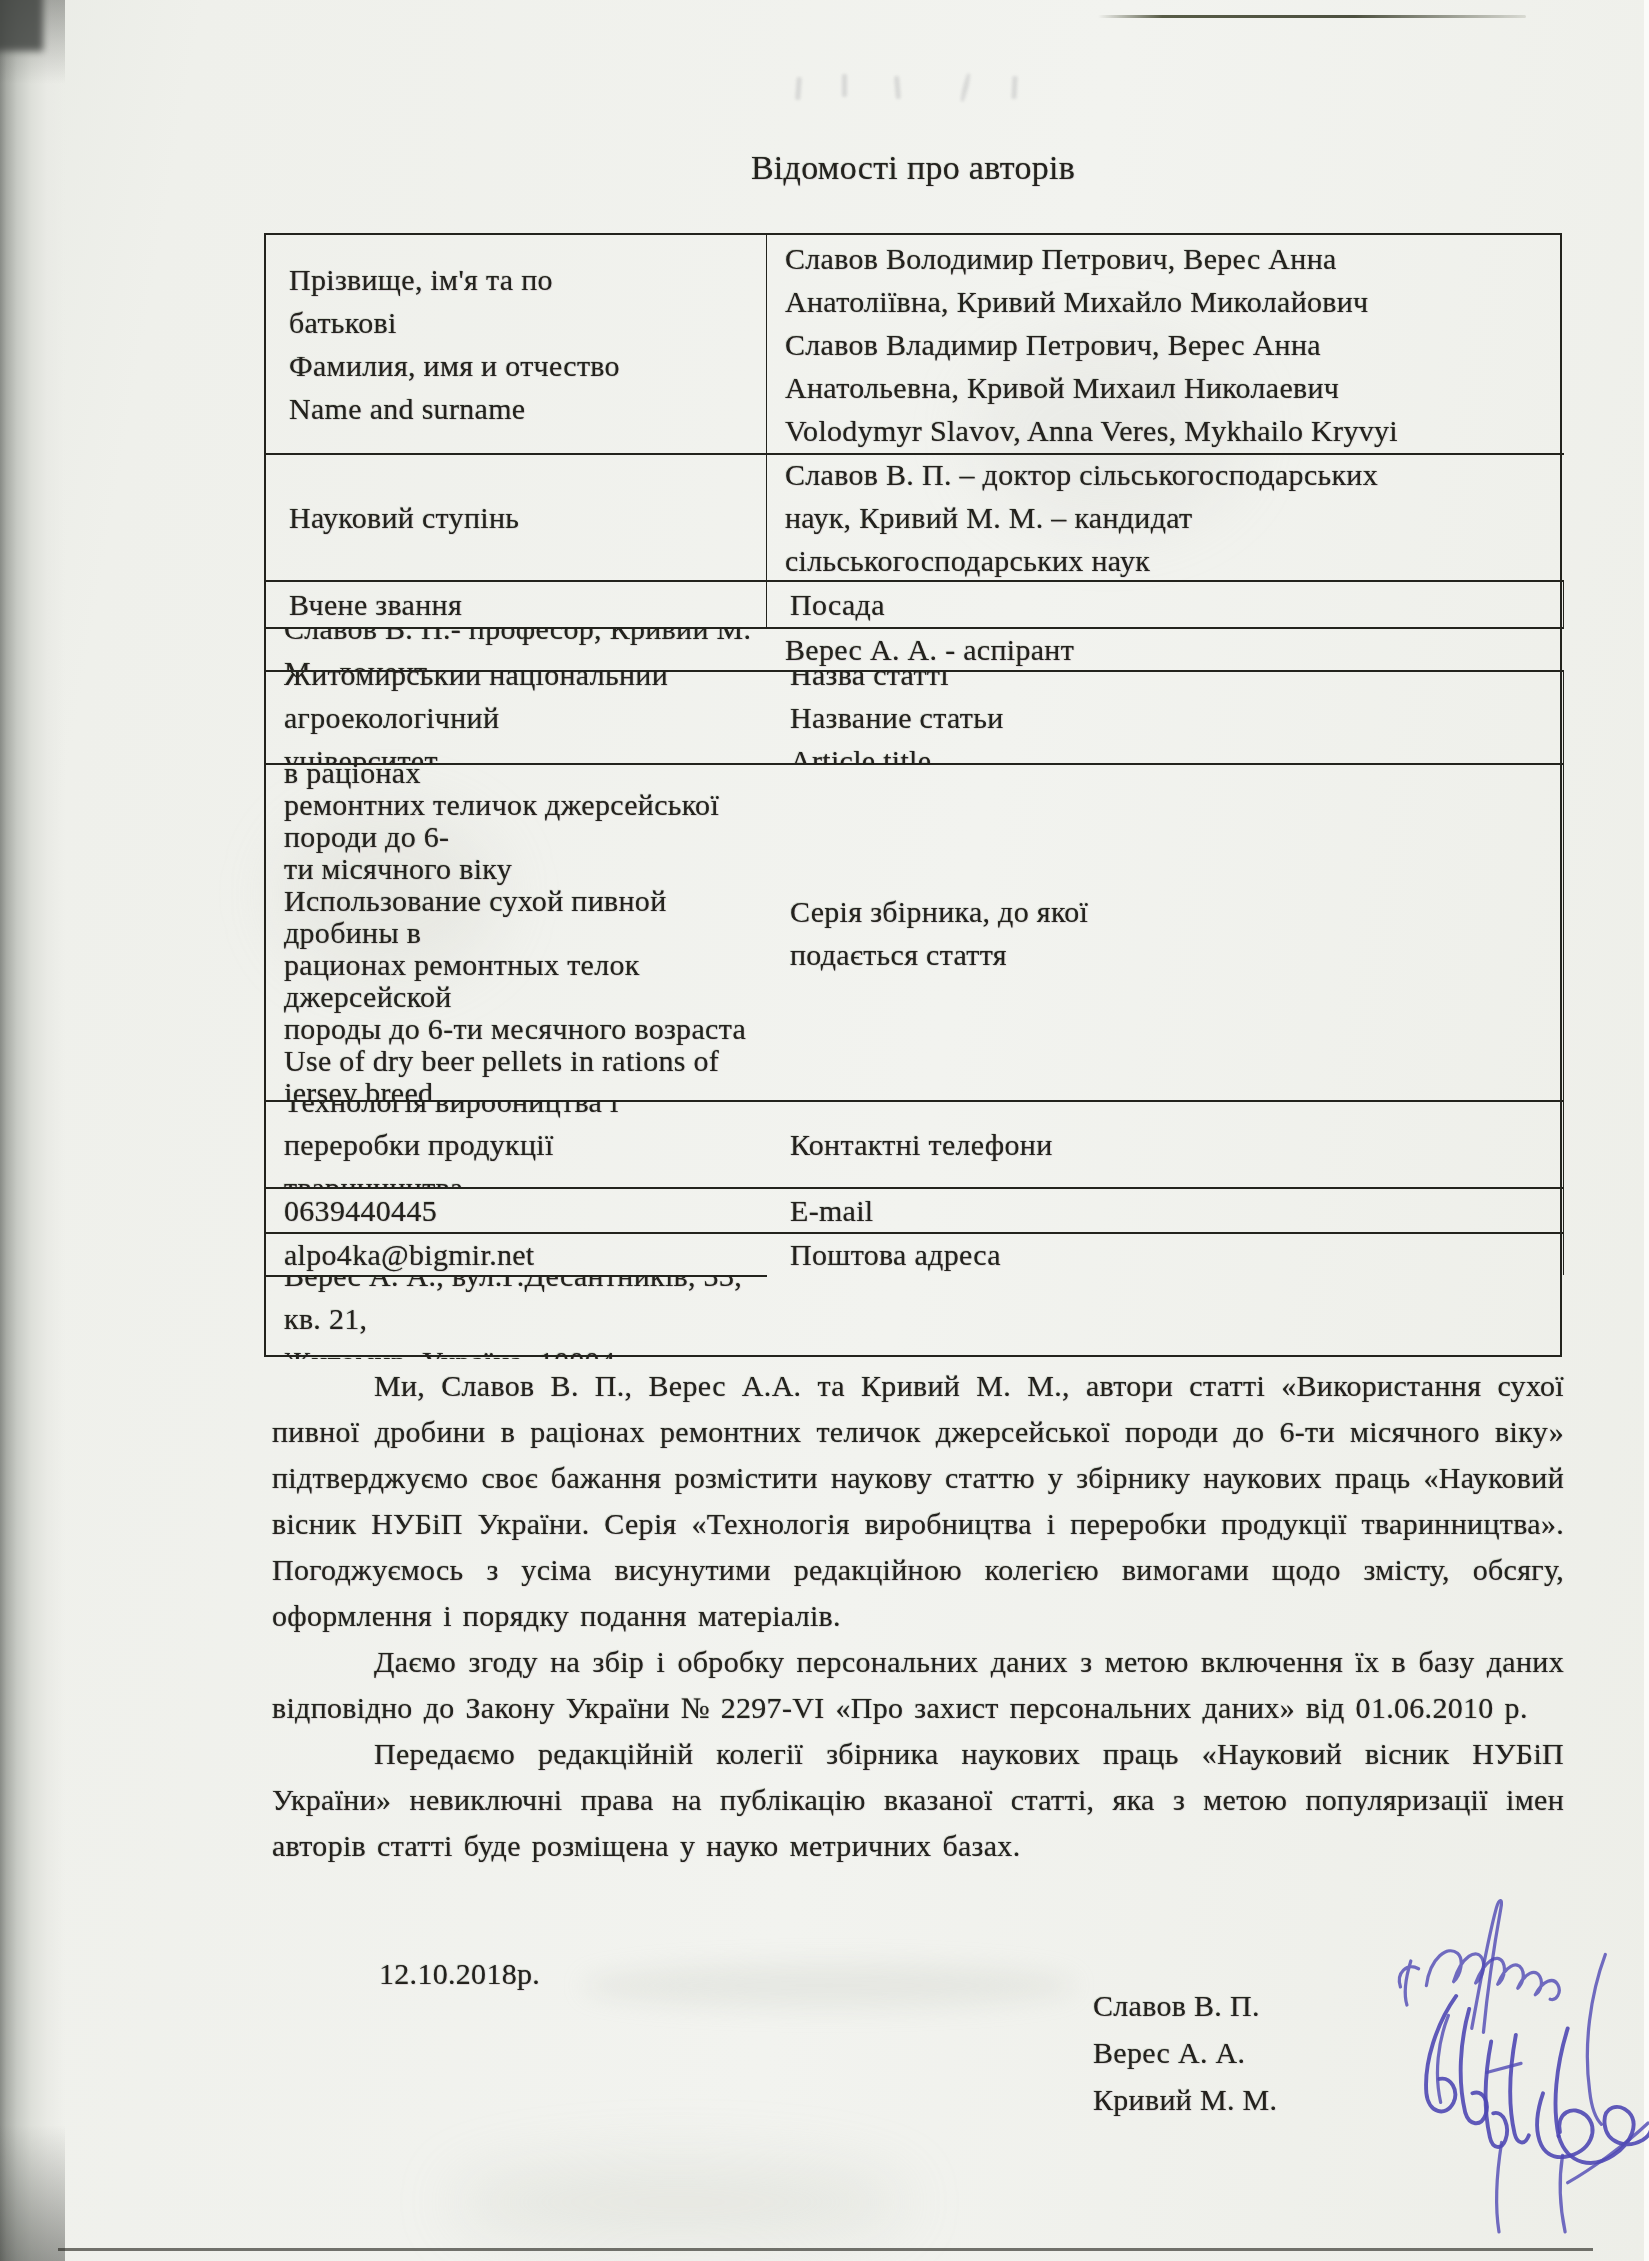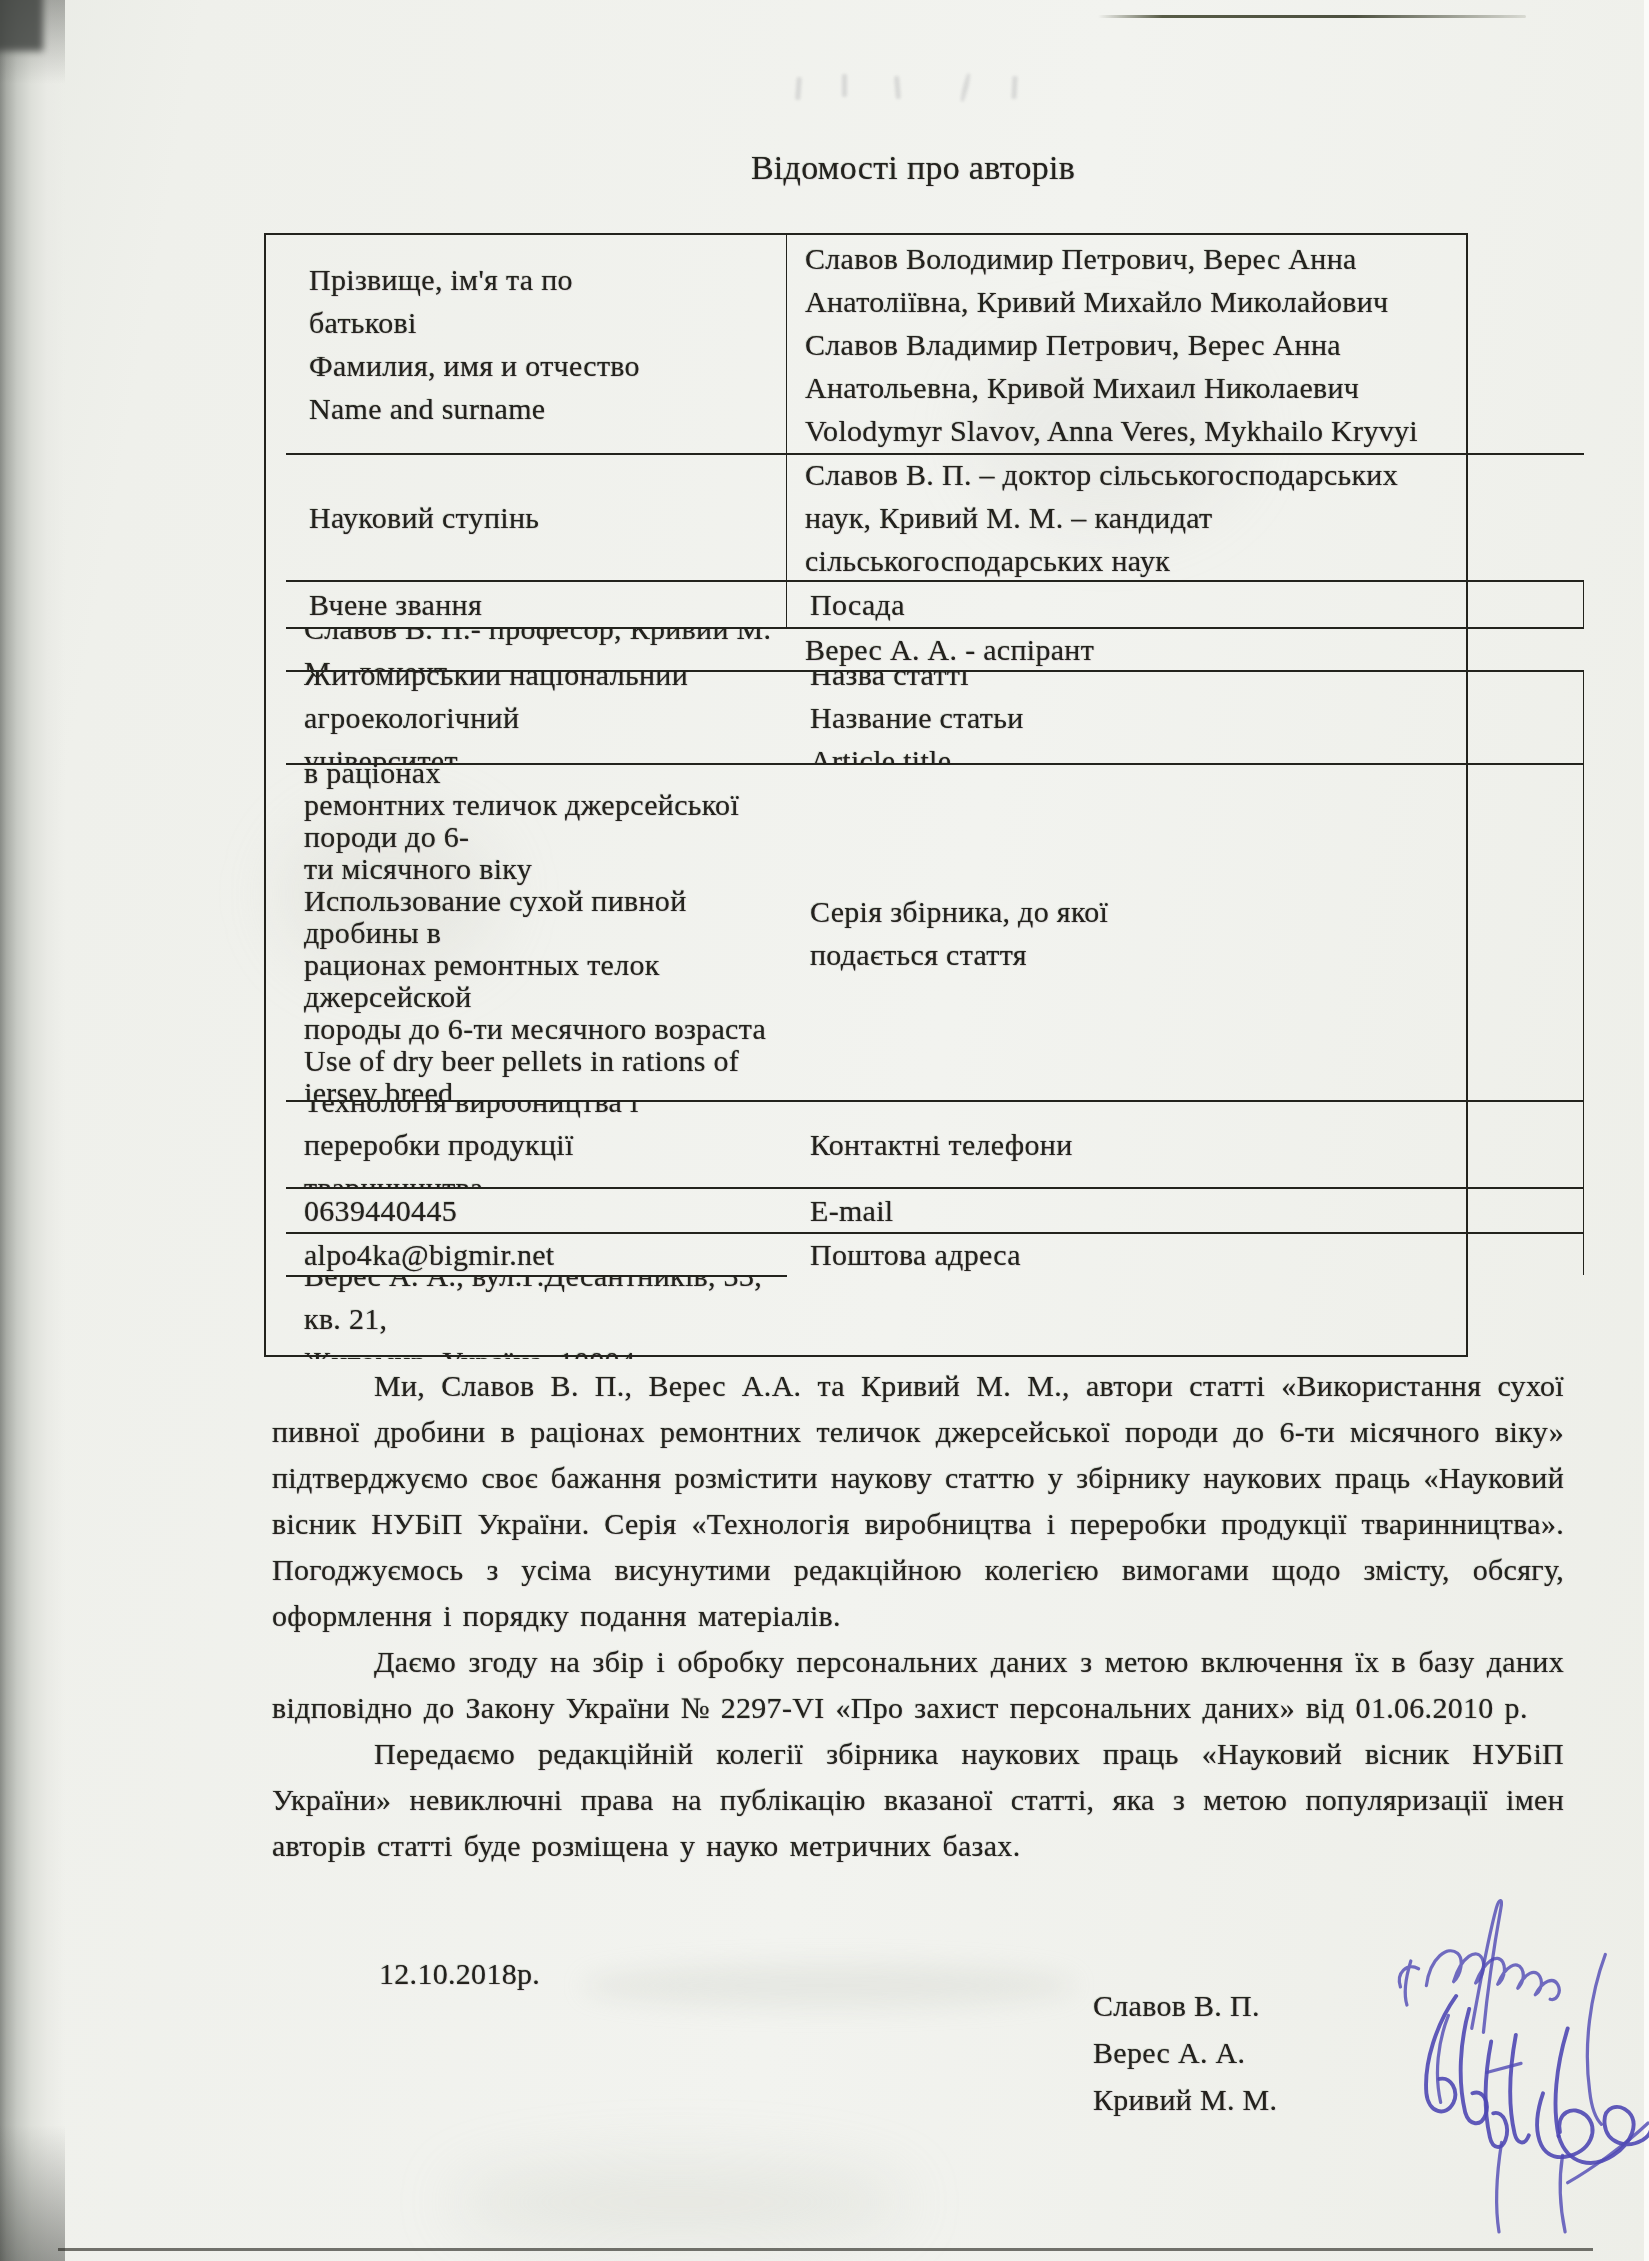--- a/index.html
+++ b/index.html
@@ -13,24 +13,24 @@
     color:#23221d;
     text-shadow:0 0 1px rgba(35,34,28,.55),1px 1px 0 rgba(150,60,150,.08),-1px -0.6px 0 rgba(70,125,55,.09);
     letter-spacing:0.3px;
   }
   .page-title{
     position:absolute;left:264px;top:149px;width:1298px;
     text-align:center;font-size:34px;
   }
   
   .info-table{
-    position:absolute;left:264px;top:233px;width:1204px;height:1124px;
+    position:absolute;left:264px;top:233px;width:1298px;height:1124px;
     display:grid;grid-template-columns:501px 797px;
     grid-template-rows:218px 127px 47px 43px 93px 337px 87px 45px 43px 84px;
-    border:2.6px solid #23231d;box-sizing:border-box;padding-left:20px;
+    border:2.6px solid #23231d;box-sizing:border-box;
   }
   .cell{
     box-sizing:border-box;display:flex;flex-direction:column;justify-content:center;
     font-size:30px;line-height:43px;white-space:pre-line;overflow:hidden;
   }
   .cell.lbl{padding-left:23px;padding-right:9px;border-right:1.9px solid #23231d;}
   .cell.val{padding-left:18px;padding-right:6.5px;}
   .rb{border-top:2.6px solid #23231d;}
   .article-val span{display:block;}
   .article-val{line-height:32px;}

